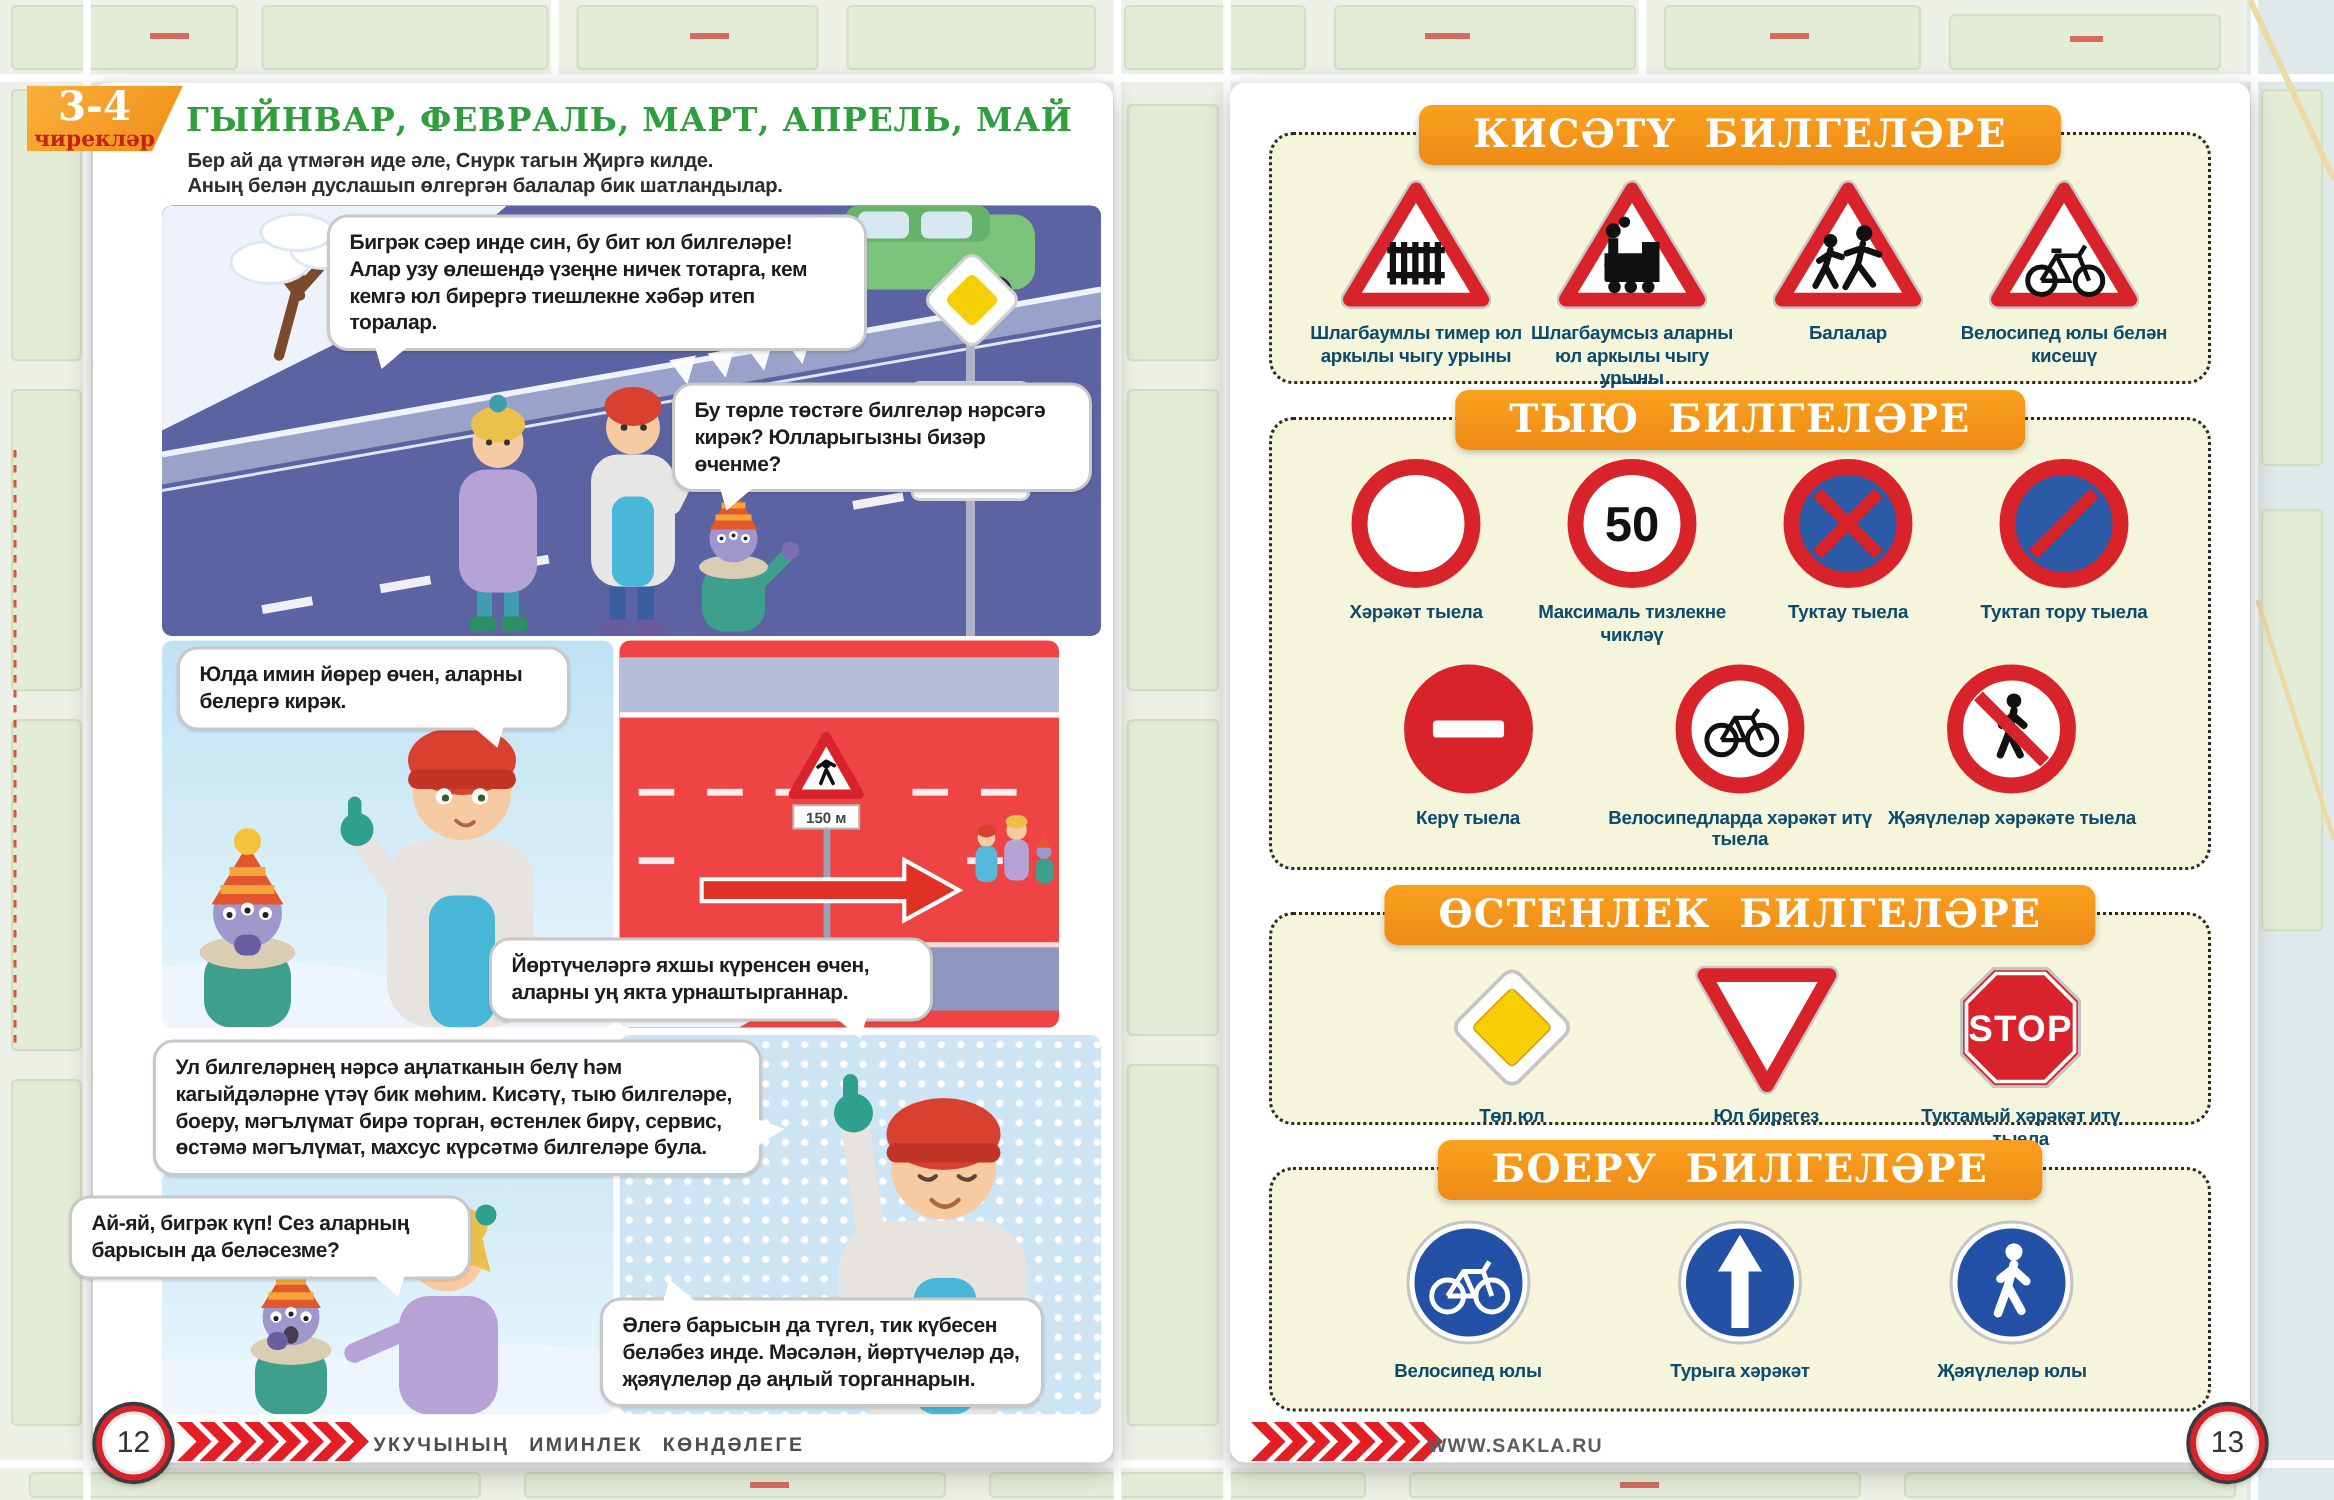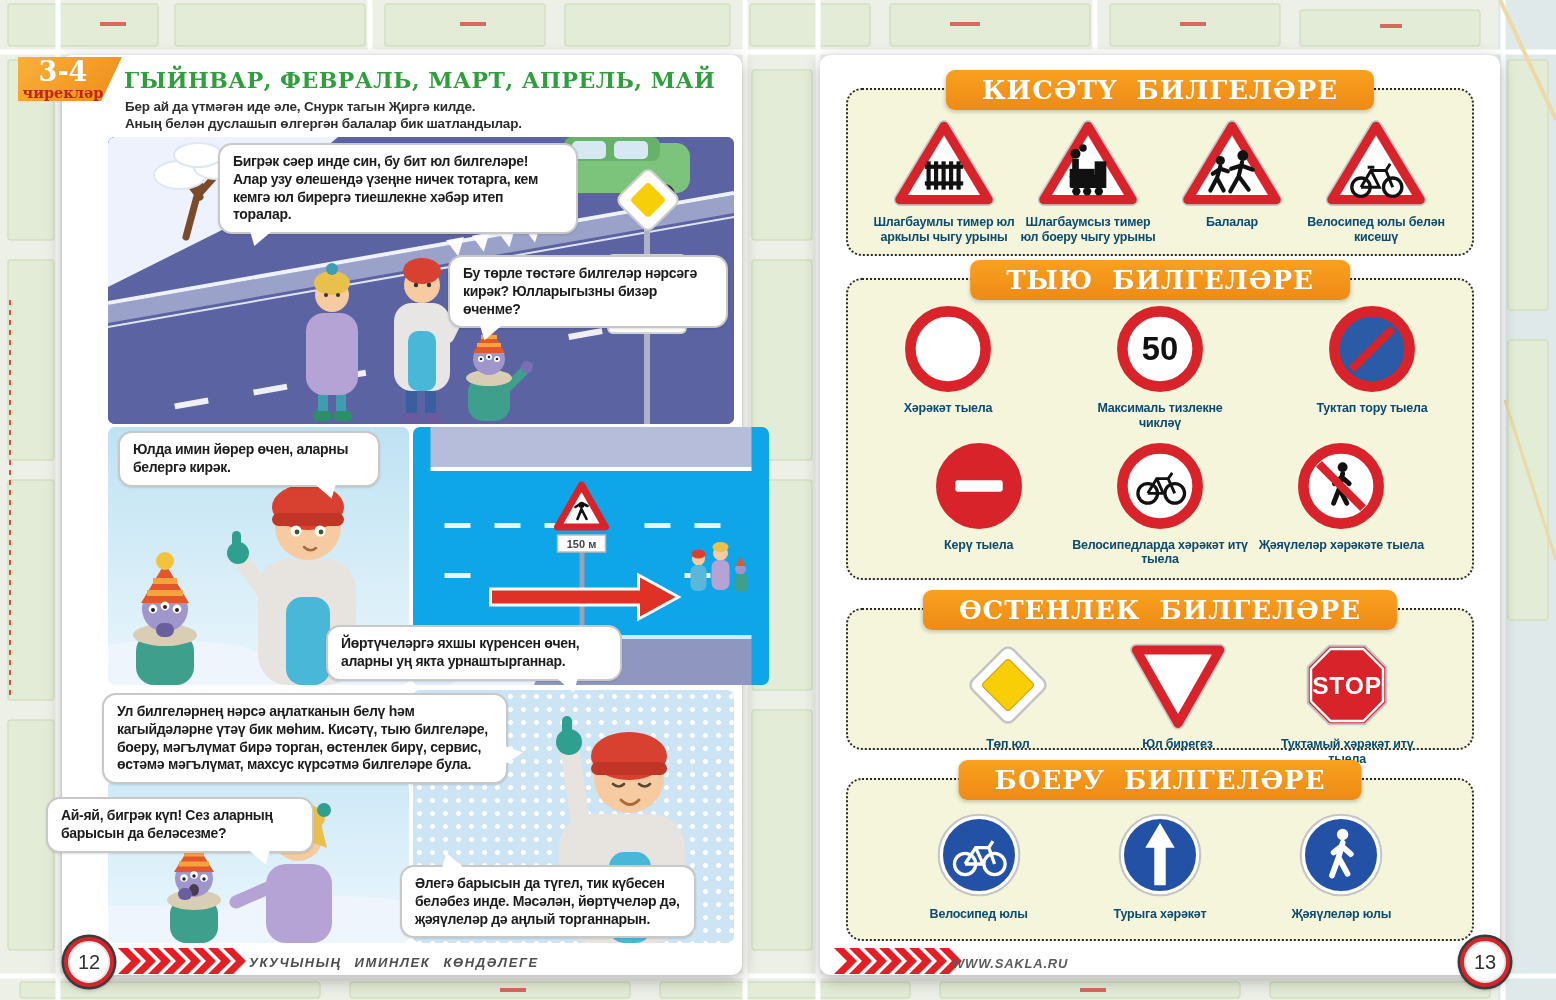--- a/index.html
+++ b/index.html
@@ -26,21 +26,21 @@
   .page-title{position:absolute;left:62px;top:12px;font-family:"DejaVu Serif",serif;
      font-weight:bold;font-size:22px;color:#2f9e3c;letter-spacing:.5px;white-space:nowrap;}
   .intro{position:absolute;left:63px;font-size:13.5px;font-weight:bold;color:#2d2d2d;
      letter-spacing:-.2px;white-space:nowrap;}
   #intro1{top:44px;} #intro2{top:61px;}
 
   
   .panel{position:absolute;border-radius:7px;overflow:hidden;z-index:1;}
   #panel1{left:46px;top:82px;width:626px;height:287px;background:#5c63a2;}
   #panel2l{left:46px;top:372px;width:301px;height:258px;background:linear-gradient(#bfe2f3,#e9f6fc);}
-  #panel2r{left:351px;top:372px;width:356px;height:258px;background:#0ea5e9;}
+  #panel2r{left:351px;top:372px;width:293px;height:258px;background:#ef4444;}
   #panel3l{left:46px;top:725px;width:301px;height:163px;background:linear-gradient(#cfe9f7,#eaf7fd);}
   #panel3r{left:351px;top:635px;width:321px;height:253px;background-color:#cde4f4;
      background-image:radial-gradient(#ffffff 2.1px,rgba(255,255,255,0) 2.7px);background-size:13px 13px;}
   .panel svg{display:block;width:100%;height:100%;}
 
   
   .bubble{position:absolute;background:#fff;border:2px solid #c8c8c8;border-radius:14px;
      padding:8px 13px;font-weight:bold;font-size:14px;line-height:1.27;color:#1c1c1c;
      letter-spacing:-.3px;z-index:5;box-shadow:0 1px 2px rgba(0,0,0,.12);}
   .bubble::after{content:"";position:absolute;width:22px;height:15px;background:#fff;
@@ -86,21 +86,21 @@
   
   .page-num{position:absolute;width:42px;height:42px;border-radius:50%;background:#fff;
      border:4px solid #d8232a;box-shadow:0 0 0 2.5px #3b3b3b,0 2px 5px rgba(0,0,0,.4),inset 0 0 0 2px #e8e8e8;
      display:flex;align-items:center;justify-content:center;font-size:20px;color:#333;z-index:7;}
   #page-num-left{left:64px;top:937px;}
   #page-num-right{left:1460px;top:937px;}
   .chevrons{position:absolute;width:132px;height:26px;z-index:6;}
   #chev-left{left:118px;top:948px;}
   #chev-right{left:834px;top:948px;}
   .footer-text{position:absolute;font-size:13px;font-weight:bold;color:#4d4d4d;
-     letter-spacing:1.6px;word-spacing:8px;z-index:6;white-space:nowrap;font-style:italic;}
+     letter-spacing:1.6px;word-spacing:8px;z-index:6;white-space:nowrap;}
   #footer-text-left{left:249px;top:955px;}
   #footer-url{left:952px;top:956px;color:#5c5c5c;letter-spacing:.8px;word-spacing:0;}
 </style>
 </head>
 <body>
 
 <svg id="map-bg" viewBox="0 0 1556 1000" preserveAspectRatio="none">
   <rect width="1556" height="1000" fill="#edf0e7"></rect>
   <rect x="1498" width="58" height="1000" fill="#dfe9e9"></rect>
   <g fill="#e3ecd6" stroke="#d3dfc2" stroke-width="1.5">
@@ -422,21 +422,21 @@
             <rect x="38" y="61" width="30" height="10"></rect>
             <rect x="68" y="52" width="14" height="32"></rect>
             <rect x="41" y="49" width="8" height="14"></rect>
             <circle cx="45" cy="43" r="6"></circle>
               <circle cx="54" cy="36" r="4.5"></circle>
             <circle cx="46" cy="88" r="5"></circle>
               <circle cx="59" cy="88" r="5"></circle>
               <circle cx="73" cy="88" r="5"></circle>
           </g>
         </svg>
-        <div class="sign-label">Шлагбаумсыз тимер юл боеру чыгу урыны</div>
+        <div class="sign-label">Шлагбаумсыз аларны юл аркылы чыгу урыны</div>
       </div>
       <div class="sign">
         <svg class="tri-svg" viewBox="0 0 120 108">
           <polygon points="60,10 113,98 7,98" fill="none" stroke="#c8c8c8" stroke-width="15" stroke-linejoin="round"></polygon>
           <polygon points="60,10 113,98 7,98" fill="#fff" stroke="#d8232a" stroke-width="11" stroke-linejoin="round"></polygon>
           <g stroke="#111" stroke-width="5" stroke-linecap="round" fill="none">
             <path d="M46,58 L42,72 L34,87 M42,72 L50,87 M46,61 L37,67 M46,61 L55,64"></path>
             <path d="M72,53 L68,70 L58,88 M68,70 L80,86 M71,57 L59,61 M71,57 L85,62"></path>
           </g>
           <circle cx="46" cy="51" r="5.5" fill="#111"></circle>
@@ -469,20 +469,29 @@
         </svg>
         <div class="sign-label">Хәрәкәт тыела</div>
       </div>
       <div class="sign">
         <svg class="cir-svg" viewBox="0 0 110 110">
           <circle cx="55" cy="55" r="49" fill="none" stroke="#c4c4c4" stroke-width="3"></circle>
           <circle cx="55" cy="55" r="46" fill="#fff" stroke="#d8232a" stroke-width="13"></circle>
           <text x="55" y="69" text-anchor="middle" font-size="40" font-weight="bold" fill="#111">50</text>
         </svg>
         <div class="sign-label">Максималь тизлекне чикләү</div>
+      </div>
+      <div class="sign">
+        <svg class="cir-svg" viewBox="0 0 110 110">
+          <circle cx="55" cy="55" r="49" fill="none" stroke="#c4c4c4" stroke-width="3"></circle>
+          <circle cx="55" cy="55" r="46" fill="#2b5aa6" stroke="#d8232a" stroke-width="13"></circle>
+          <line x1="30" y1="30" x2="80" y2="80" stroke="#d8232a" stroke-width="10"></line>
+          <line x1="80" y1="30" x2="30" y2="80" stroke="#d8232a" stroke-width="10"></line>
+        </svg>
+        <div class="sign-label">Туктау тыела</div>
       </div>
       <div class="sign">
         <svg class="cir-svg" viewBox="0 0 110 110">
           <circle cx="55" cy="55" r="49" fill="none" stroke="#c4c4c4" stroke-width="3"></circle>
           <circle cx="55" cy="55" r="46" fill="#2b5aa6" stroke="#d8232a" stroke-width="13"></circle>
           <line x1="80" y1="30" x2="30" y2="80" stroke="#d8232a" stroke-width="10"></line>
         </svg>
         <div class="sign-label">Туктап тору тыела</div>
       </div>
     </div>

